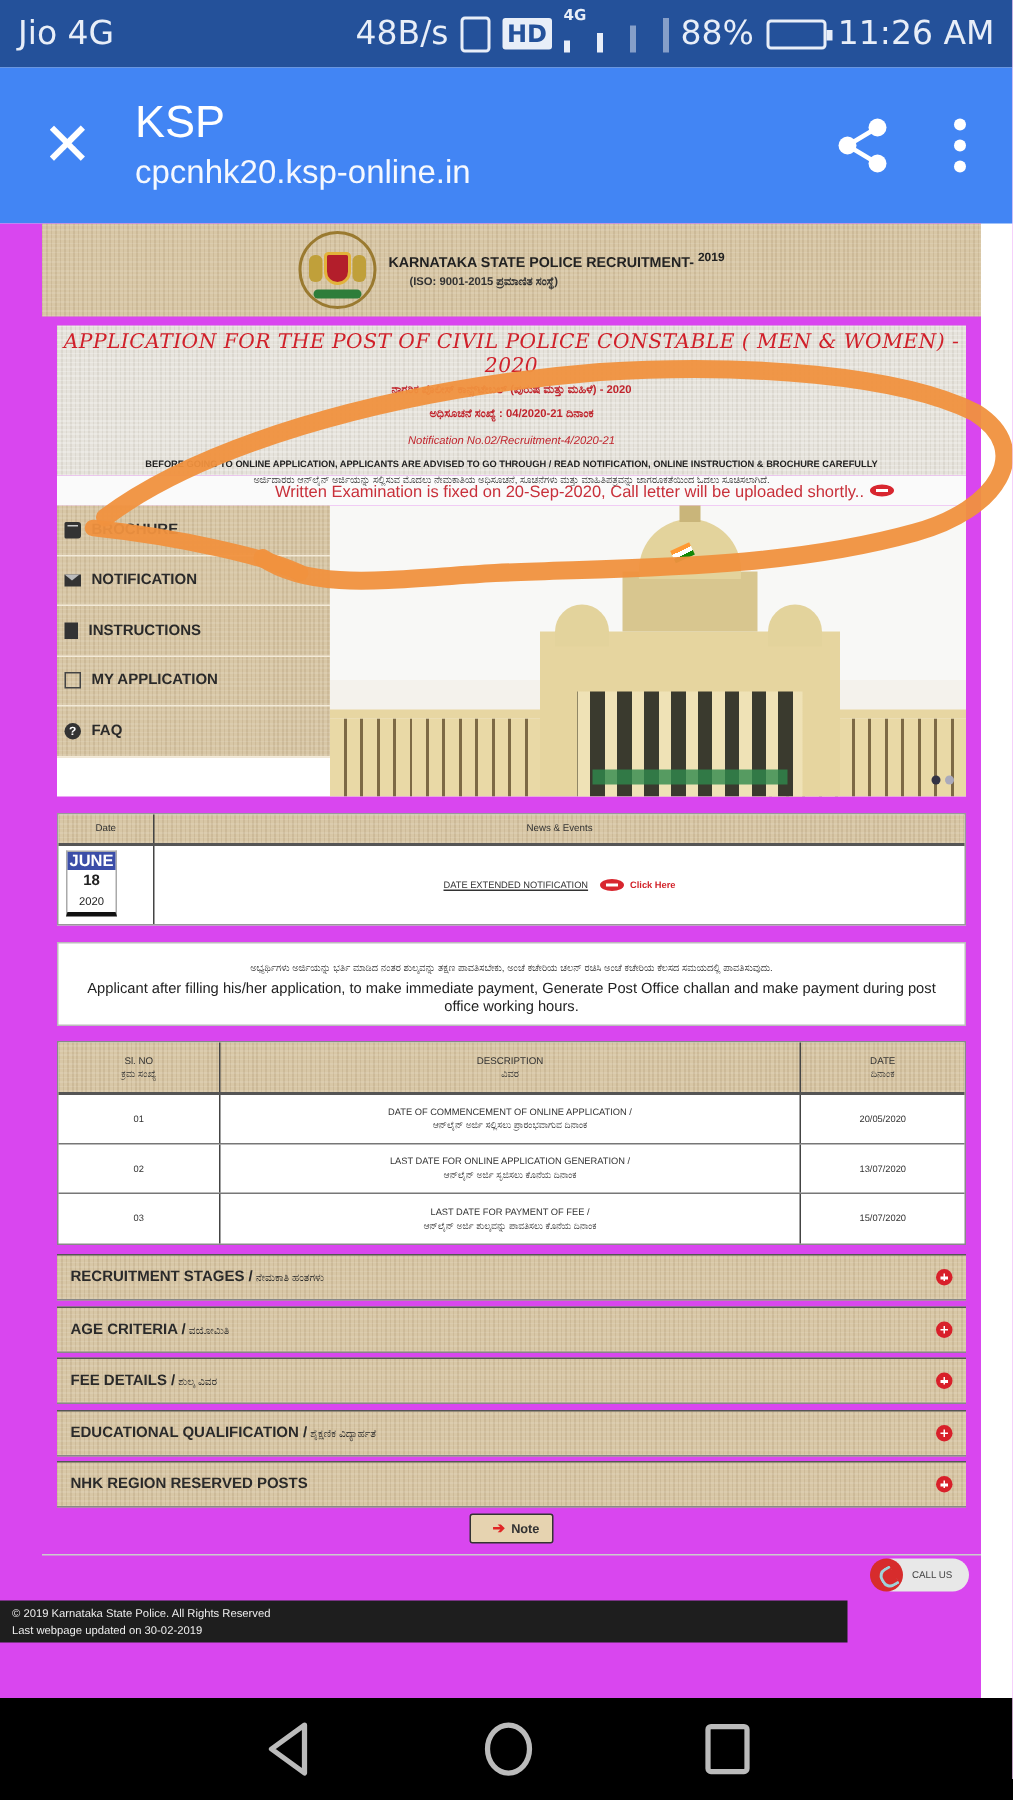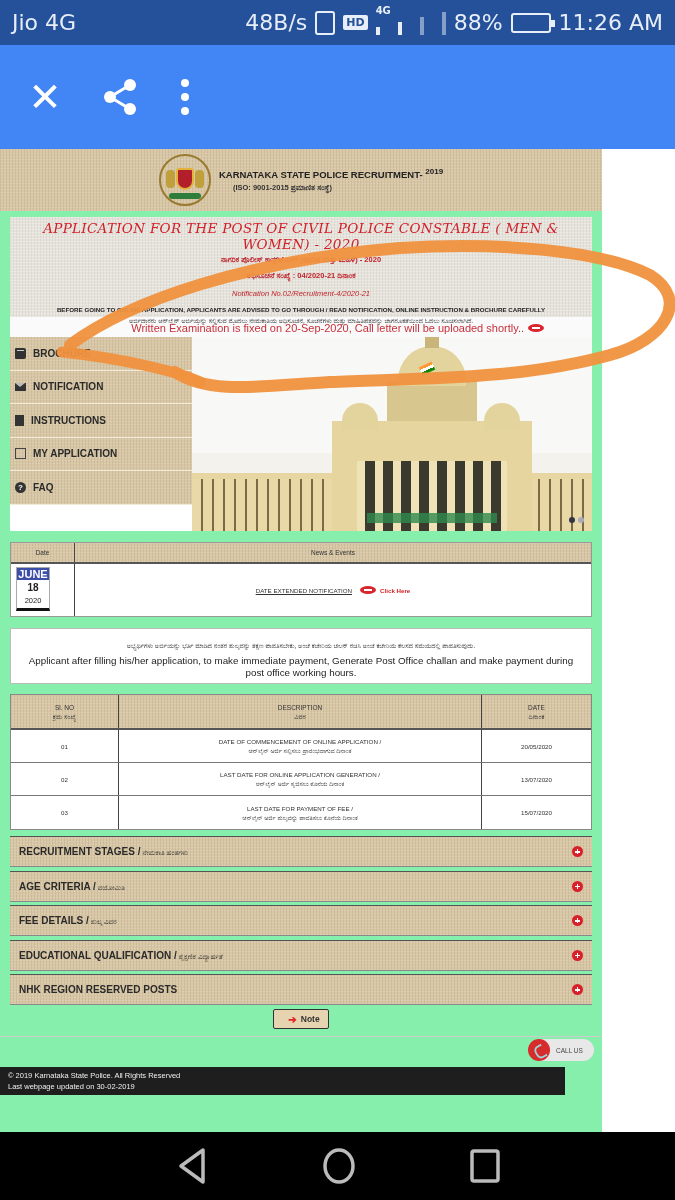--- a/index.html
+++ b/index.html
@@ -9,21 +9,21 @@
   
   .status-bar {
     position: absolute; top: 0; left: 0; width: 675px; height: 45px;
     background: #24519a; color: #e8eef8;
     display: flex; align-items: center; padding: 0 12px;
     font-family: "DejaVu Sans", sans-serif; font-size: 22px;
   }
   .status-bar .carrier { flex: 1; }
   .status-bar .right { display: flex; align-items: center; gap: 8px; }
   .status-bar .ico-vib { width: 20px; height: 24px; border: 2px solid #e8eef8; border-radius: 3px; }
-  .status-bar .ico-hd { font-size: 11px; background: #e8eef8; color: #24519a; padding: 1px 3px; border-radius: 2px; font-weight: bold; }
+  .status-bar .ico-hd { font-size: 16px; background: #e8eef8; color: #24519a; padding: 1px 3px; border-radius: 2px; font-weight: bold; }
   .signal { display: flex; align-items: flex-end; gap: 18px; height: 24px; position: relative; }
   .signal span { width: 4px; background: #e8eef8; display: block; }
   .signal .four { position: absolute; top: -6px; left: 0; font-size: 10px; font-weight: bold; }
   .battery { width: 40px; height: 20px; border: 2px solid #e8eef8; border-radius: 3px; position: relative; padding: 2px; }
   .battery::after { content: ""; position: absolute; right: -6px; top: 5px; width: 4px; height: 7px; background: #e8eef8; }
   .battery .fill { height: 100%; background: #e8eef8; width: 88%; }
 
   
   .tab-bar {
     position: absolute; top: 45px; left: 0; width: 675px; height: 104px;
@@ -32,22 +32,22 @@
   .tab-bar .close-btn { width: 90px; text-align: center; font-size: 40px; line-height: 1; font-family: "DejaVu Sans", sans-serif; }
   .tab-bar .titles { flex: 1; }
   .tab-bar .site-title { font-size: 30px; line-height: 36px; }
   .tab-bar .site-url { font-size: 22px; line-height: 30px; opacity: 0.95; }
   .tab-bar .share-btn { width: 60px; display: flex; justify-content: center; }
   .tab-bar .menu-btn { width: 70px; display: flex; flex-direction: column; align-items: center; gap: 6px; }
   .tab-bar .menu-btn i { width: 8px; height: 8px; background: #fff; border-radius: 50%; display: block; }
 
   
   .page {
-    position: absolute; top: 149px; left: 0; width: 602px; height: 983px;
-    background: #86efac; overflow: hidden;
+    position: absolute; top: 149px; left: 0; width: 654px; height: 983px;
+    background: #d946ef; overflow: hidden; padding-left: 28px;
   }
   .burlap {
     background-color: #d8c7a6;
     background-image:
       repeating-linear-gradient(0deg, rgba(255,255,255,0.10) 0 1px, transparent 1px 3px),
       repeating-linear-gradient(90deg, rgba(120,90,50,0.12) 0 1px, transparent 1px 3px);
   }
   .linen {
     background-color: #e6e3dc;
     background-image:
@@ -208,20 +208,24 @@
         <span style="height:23px;opacity:.5"></span>
     </span>
     <span>88%</span>
     <span class="battery"><span class="fill"></span></span>
     <span>11:26 AM</span>
   </div>
 </div>
 
 <div class="tab-bar">
   <div class="close-btn">✕</div>
+  <div class="titles">
+    <div class="site-title">KSP</div>
+    <div class="site-url">cpcnhk20.ksp-online.in</div>
+  </div>
   <div class="share-btn">
     <svg width="36" height="38" viewBox="0 0 36 38">
         <circle cx="28" cy="7" r="6" fill="#fff"></circle>
         <circle cx="8" cy="19" r="6" fill="#fff"></circle>
         <circle cx="28" cy="31" r="6" fill="#fff"></circle>
         <path d="M8 19 L28 7 M8 19 L28 31" stroke="#fff" stroke-width="3"></path>
       </svg>
   </div>
   <div class="menu-btn">
       <i></i>

